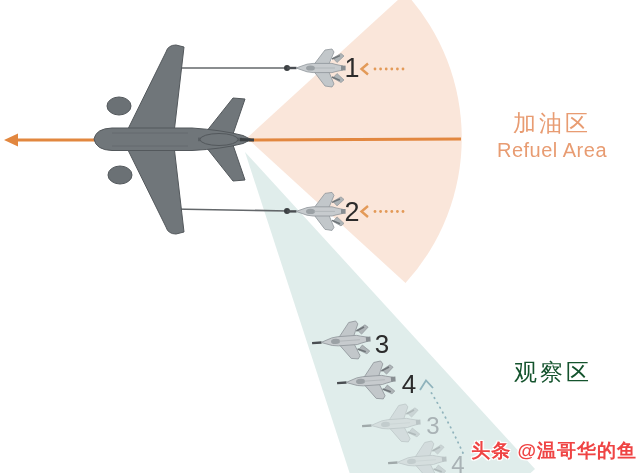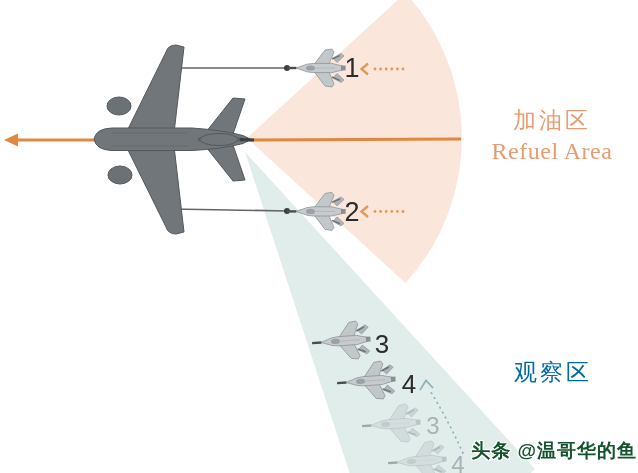--- a/index.html
+++ b/index.html
@@ -25,29 +25,29 @@
   .slot-num.ghost{color:#a9b2b5;font-size:24px;}
   .zone-label{
     position:absolute;
     transform:translate(-50%,-50%);
     text-align:center;
     white-space:nowrap;
     line-height:1.25;
     user-select:none;
   }
   .zone-label .cn{font-size:23px;letter-spacing:3px;display:block;}
-  .zone-label .en{font-size:24px;letter-spacing:.5px;display:block;}
+  .zone-label .en{font-size:20px;letter-spacing:.5px;display:block;}
   .zone-label.refuel{color:#e89c72;}
-  .zone-label.observation{color:#0369a1;}
+  .zone-label.observation{color:#14532d;}
   .watermark{
     position:absolute;
     right:1px;top:438px;
     font-size:19px;
     font-weight:bold;
-    color:#14532d;
+    color:#ef4444;
     letter-spacing:1px;
     white-space:nowrap;
     text-shadow:
       -1px -1px 0 #fff, 1px -1px 0 #fff,
       -1px  1px 0 #fff, 1px  1px 0 #fff,
        0 0 3px #fff;
     user-select:none;
   }
 </style>
 </head>
@@ -137,21 +137,21 @@
     </g>
   </svg>
 
   <div class="slot-num" style="left:352px;top:68px;">1</div>
   <div class="slot-num" style="left:352px;top:212px;">2</div>
   <div class="slot-num obs" style="left:382px;top:344px;">3</div>
   <div class="slot-num obs" style="left:409px;top:384px;">4</div>
   <div class="slot-num ghost" style="left:433px;top:426px;">3</div>
   <div class="slot-num ghost" style="left:458px;top:465px;">4</div>
 
-  <div class="zone-label refuel" style="left:552px;top:136px;font-family:Liberation Serif, serif;">
+  <div class="zone-label refuel" style="left:552px;top:136px;">
     <span class="cn">加油区</span>
     <span class="en">Refuel Area</span>
   </div>
   <div class="zone-label observation" style="left:553px;top:372px;">
     <span class="cn">观察区</span>
   </div>
 
   <div class="watermark">头条 @温哥华的鱼</div>
 
 </div>

